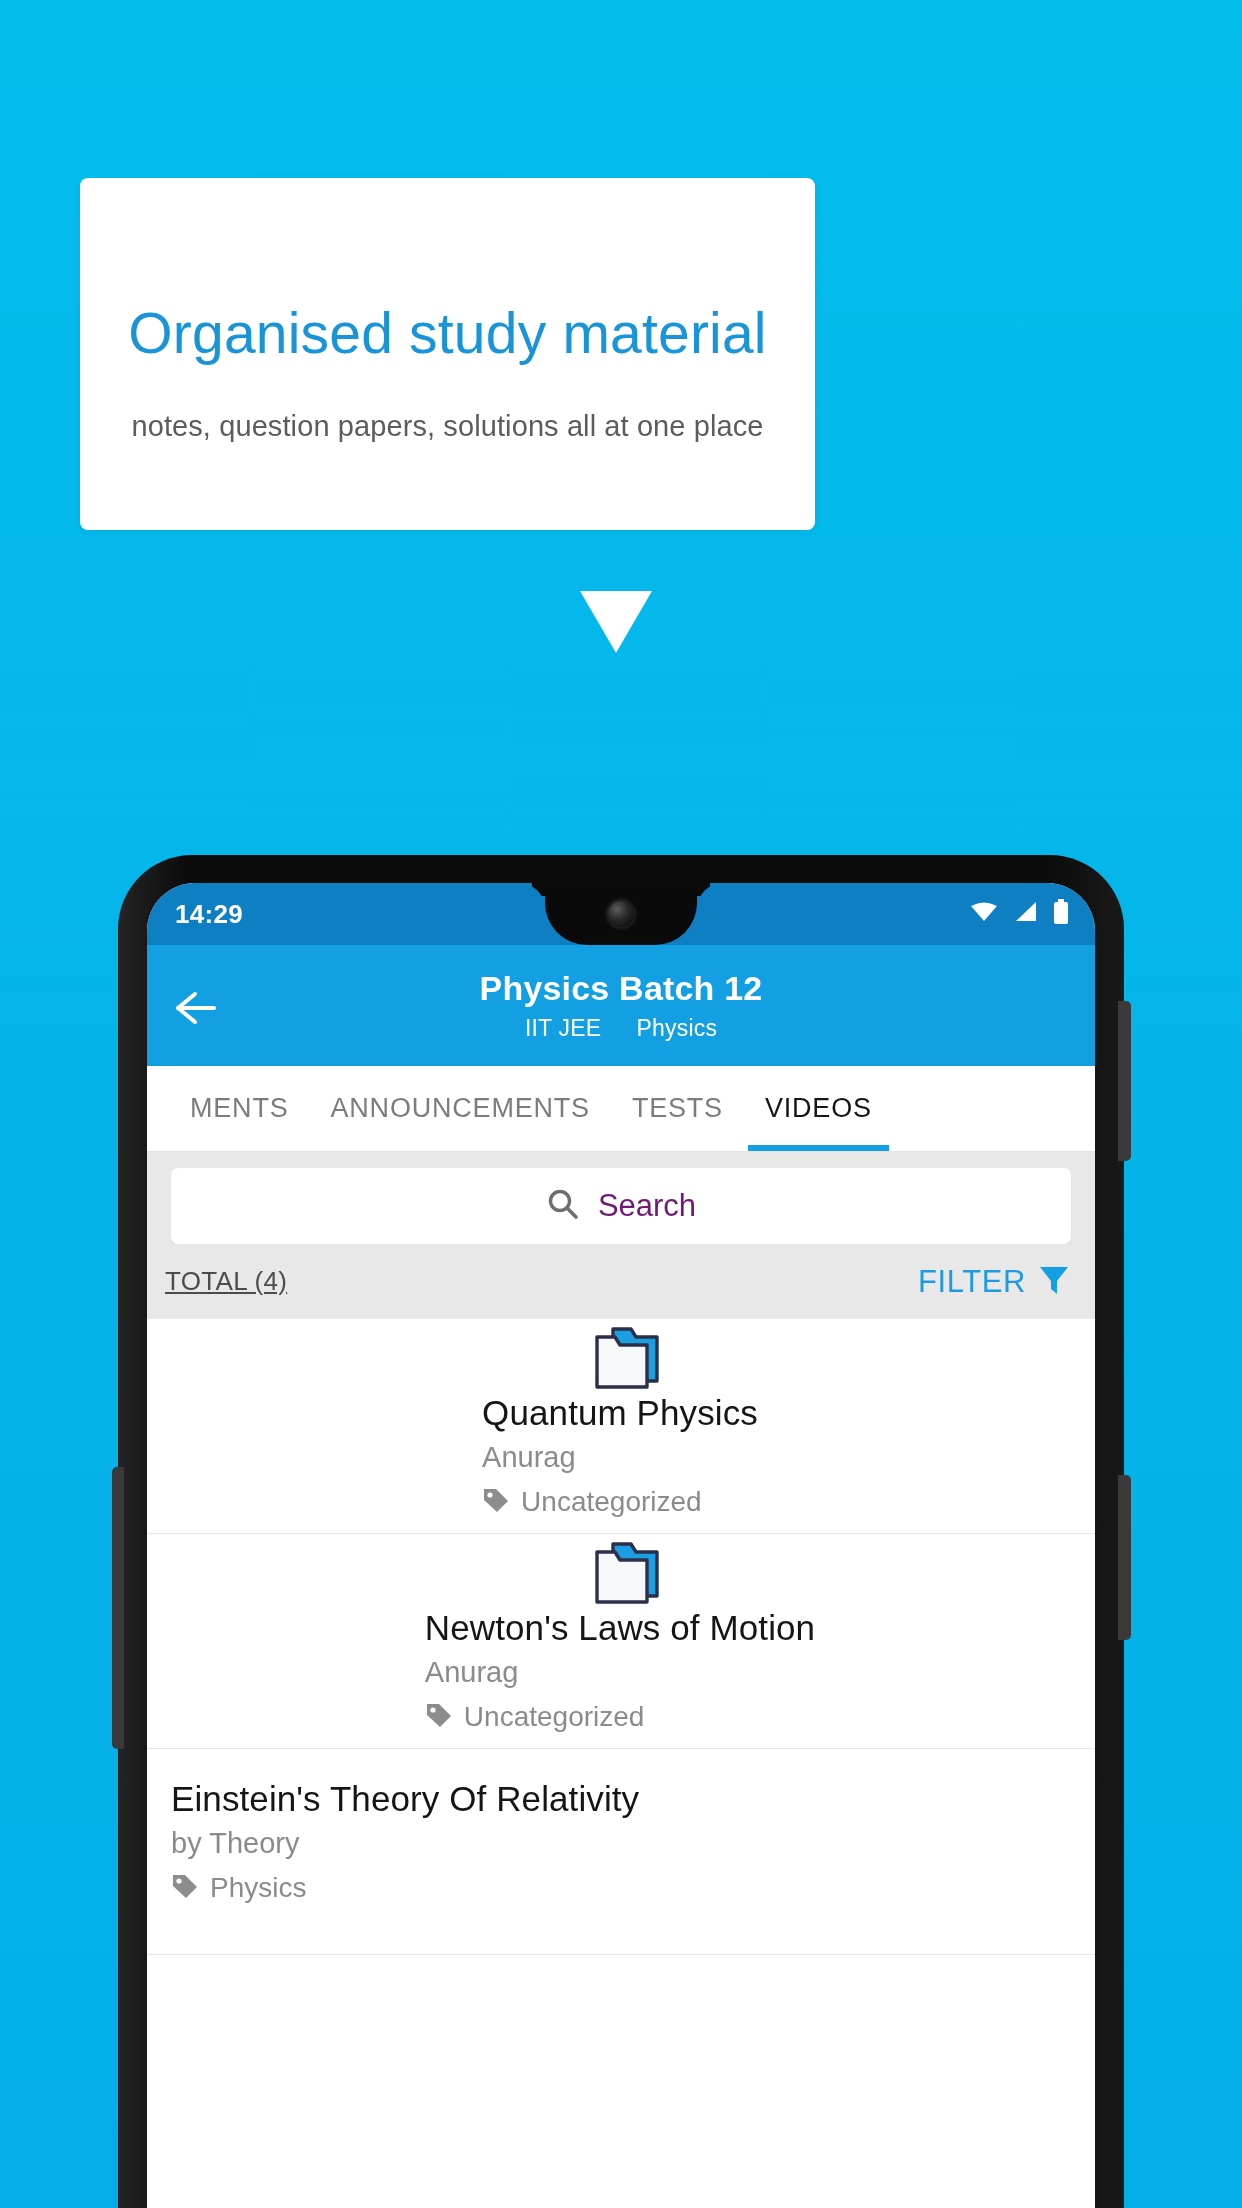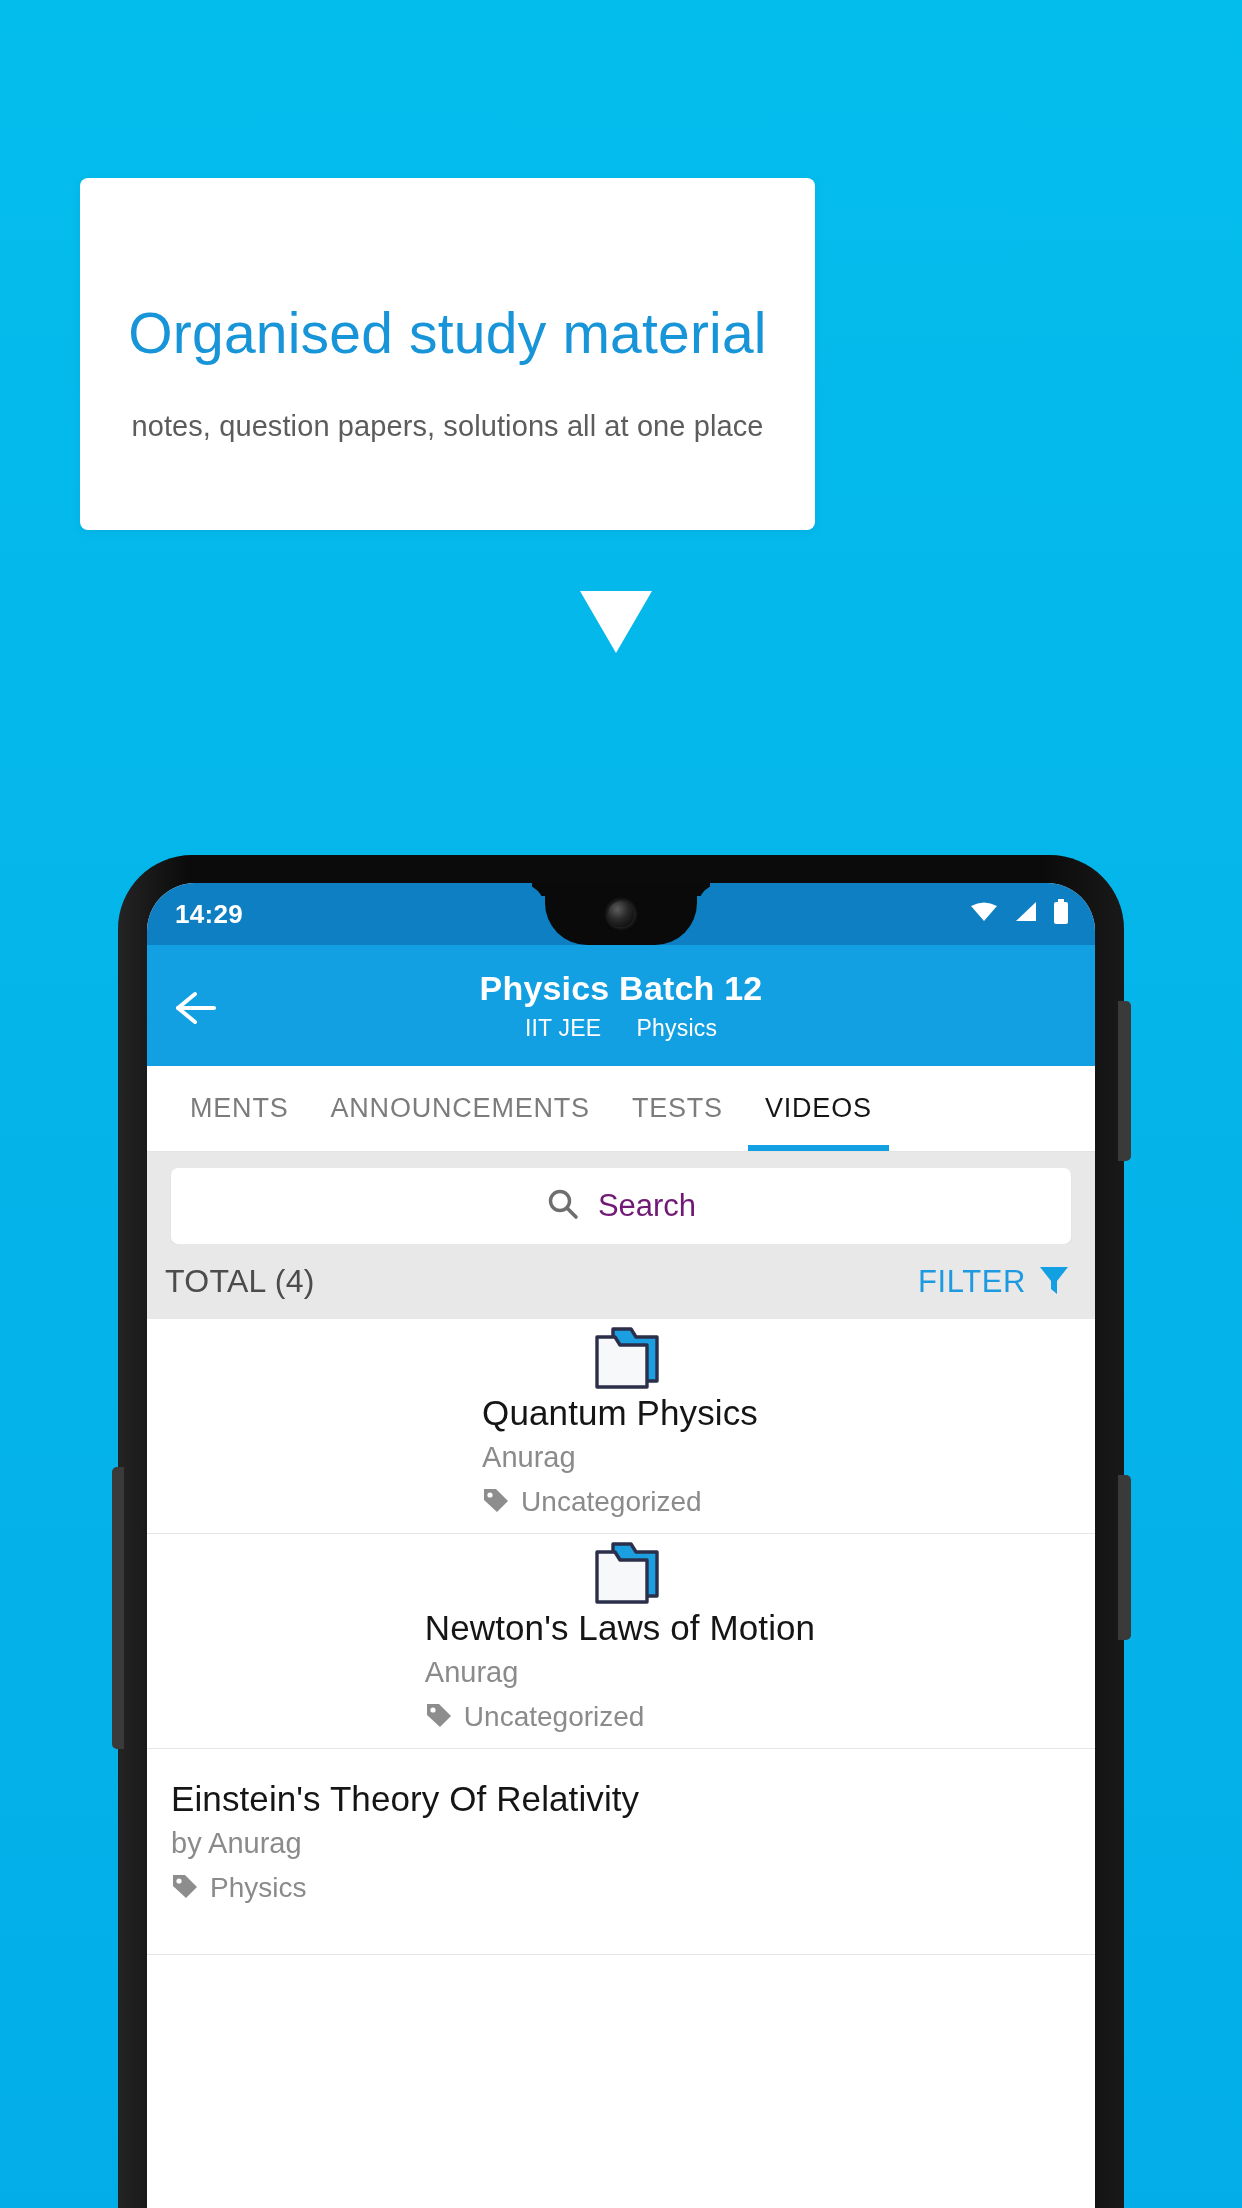--- a/index.html
+++ b/index.html
@@ -285,23 +285,24 @@
 
   .total-row {
     background: #e8e8e8;
     height: 75px;
     display: flex;
     align-items: center;
     justify-content: space-between;
     padding: 0 24px 0 18px;
   }
   .total-label {
-    font-size: 32px;
+    font-size: 26px;
     color: #4c4c4c;
     letter-spacing: 0.3px;
+    text-decoration: underline;
   }
   .filter-group {
     display: flex;
     align-items: center;
     gap: 11px;
     cursor: pointer;
   }
   .filter-label {
     font-size: 31px;
     color: #1E9BE0;
@@ -542,21 +543,21 @@
       <div class="list-item video">
         <div class="video-thumb">
           <div class="space-bg"></div>
           <div class="streak"></div>
           <div class="play-badge">
             <div class="tri"></div>
           </div>
         </div>
         <div class="video-meta">
           <div class="item-title">Einstein's Theory Of Relativity</div>
-          <div class="item-author">by Anurag</div>
+          <div class="item-author">by Theory</div>
           <div class="item-tag">
             <span>
               <svg width="28" height="28" viewBox="0 0 28 28">
                 <path d="M2 3 L14 3 L26 15 L15 26 L2 14 Z" fill="#8d8d8d"></path>
                 <circle cx="8" cy="9" r="2.6" fill="#ffffff"></circle>
               </svg>
             </span>
             <span class="item-tag-text">Physics</span>
           </div>
         </div>

